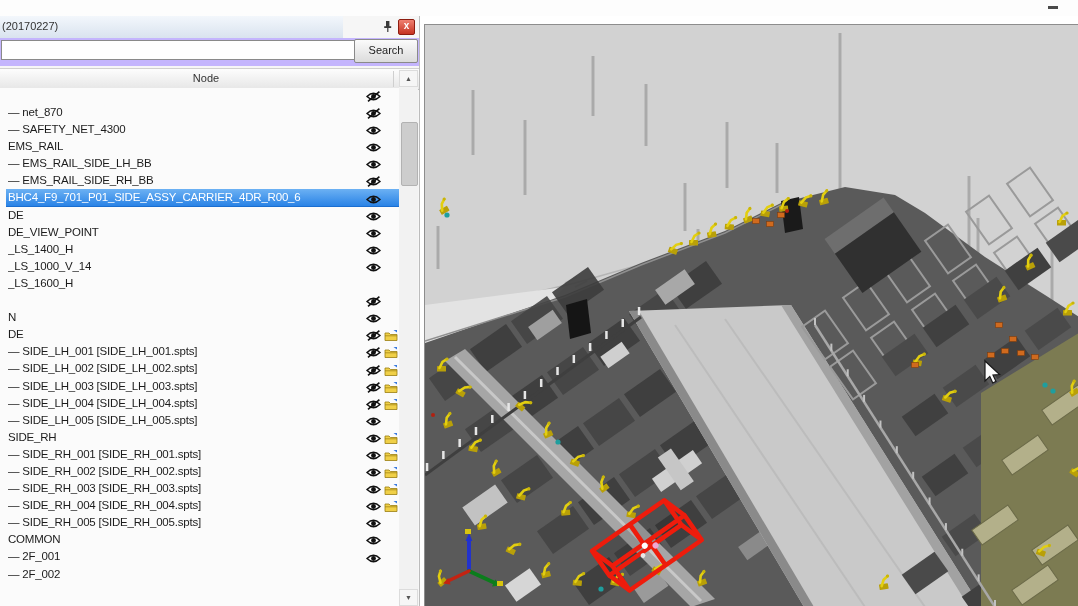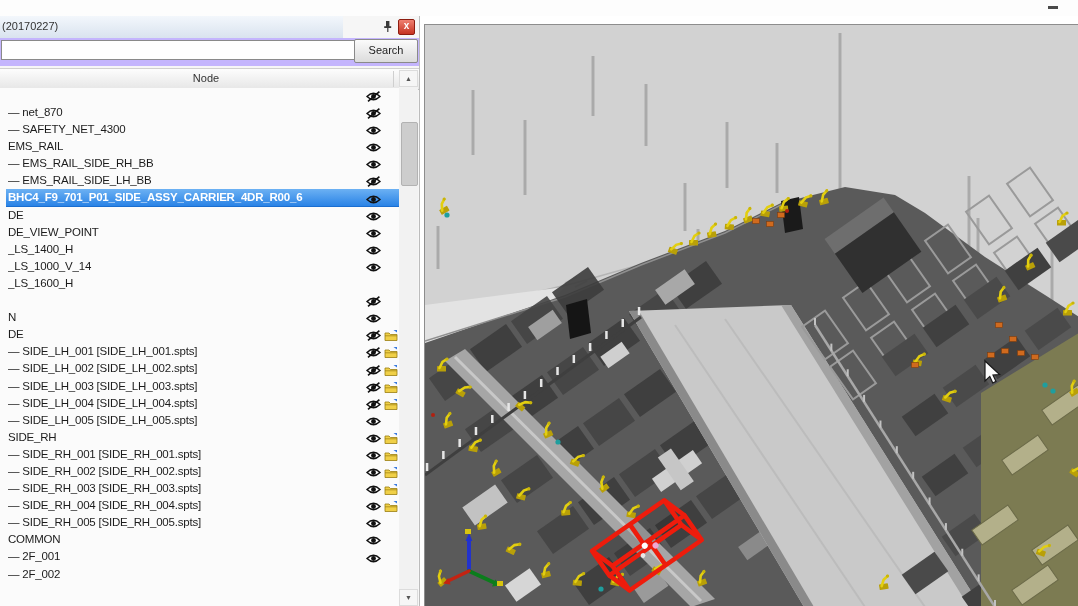--- a/index.html
+++ b/index.html
@@ -28,21 +28,21 @@
   .col-header{position:absolute;left:0;top:52px;width:419px;height:20px;
     background:linear-gradient(#fdfdfd,#e6e6e6);border-top:1px solid #d0d0d0;border-bottom:1px solid #bdbdbd;}
   .col-header .txt{position:absolute;left:0;width:394px;text-align:center;top:3px;font-size:11px;color:#333;padding-left:9px;}
   .col-sep{position:absolute;left:393px;top:2px;width:1px;height:16px;background:#cfcfcf;}
   
   .tree{position:absolute;left:0;top:72px;width:399px;height:518px;background:#fbfbfb;overflow:hidden;}
   .trow{position:relative;width:399px;height:17.1px;font-size:11.5px;color:#1c1c1c;white-space:nowrap;}
   .trow .lbl{position:absolute;left:2px;top:16px;width:362px;height:17.1px;line-height:17.1px;
     overflow:hidden;letter-spacing:-0.2px;margin-left:6px;}
   .trow.selected .lbl{left:0;padding-left:2px;width:397px;color:#fff;
-    background:linear-gradient(#6cb1f3,#2a83e6);border-bottom:1px solid #1a6ed0;box-sizing:border-box;font-weight:bold;}
+    background:linear-gradient(#6cb1f3,#2a83e6);border-bottom:1px solid #1a6ed0;box-sizing:border-box;}
   .trow .eye{position:absolute;left:366px;top:3px;width:15px;height:11px;}
   .trow .folder{position:absolute;left:384px;top:2px;width:14px;height:13px;}
   
   .vscroll{position:absolute;left:399px;top:54px;width:19px;height:536px;background:#f2f2f2;}
   .vs-btn{position:absolute;left:0;width:19px;height:17px;background:#f6f6f6;border:1px solid #dcdcdc;
     box-sizing:border-box;text-align:center;font-size:7px;color:#555;line-height:15px;}
   .vs-up{top:0;}
   .vs-down{bottom:0;}
   .vs-thumb{position:absolute;left:2px;top:52px;width:15px;height:62px;background:#cdcdcd;
     border:1px solid #b2b2b2;border-radius:2px;}
@@ -109,31 +109,31 @@
       <span class="lbl">EMS_RAIL</span>
       <span class="eye eye-on">
         <svg width="15" height="11" viewBox="0 0 15 11">
           <path d="M1,5.5 Q7.5,-0.8 14,5.5 Q7.5,11.8 1,5.5 Z" fill="none" stroke="#111" stroke-width="1.4"></path>
           <circle cx="7.5" cy="5.5" r="2.4" fill="#111"></circle>
         </svg>
       </span>
 
     </div>
         <div class="trow">
+      <span class="lbl">— EMS_RAIL_SIDE_LH_BB</span>
+      <span class="eye eye-on">
+        <svg width="15" height="11" viewBox="0 0 15 11">
+          <path d="M1,5.5 Q7.5,-0.8 14,5.5 Q7.5,11.8 1,5.5 Z" fill="none" stroke="#111" stroke-width="1.4"></path>
+          <circle cx="7.5" cy="5.5" r="2.4" fill="#111"></circle>
+        </svg>
+      </span>
+
+    </div>
+        <div class="trow">
       <span class="lbl">— EMS_RAIL_SIDE_RH_BB</span>
-      <span class="eye eye-on">
-        <svg width="15" height="11" viewBox="0 0 15 11">
-          <path d="M1,5.5 Q7.5,-0.8 14,5.5 Q7.5,11.8 1,5.5 Z" fill="none" stroke="#111" stroke-width="1.4"></path>
-          <circle cx="7.5" cy="5.5" r="2.4" fill="#111"></circle>
-        </svg>
-      </span>
-
-    </div>
-        <div class="trow">
-      <span class="lbl">— EMS_RAIL_SIDE_LH_BB</span>
       <span class="eye eye-on">
         <svg width="15" height="11" viewBox="0 0 15 11">
           <path d="M1,5.5 Q7.5,-0.8 14,5.5 Q7.5,11.8 1,5.5 Z" fill="none" stroke="#111" stroke-width="1.4"></path>
           <circle cx="7.5" cy="5.5" r="2.4" fill="#111"></circle>
         </svg>
       </span>
 
     </div>
         <div class="trow selected">
       <span class="lbl">BHC4_F9_701_P01_SIDE_ASSY_CARRIER_4DR_R00_6</span>

